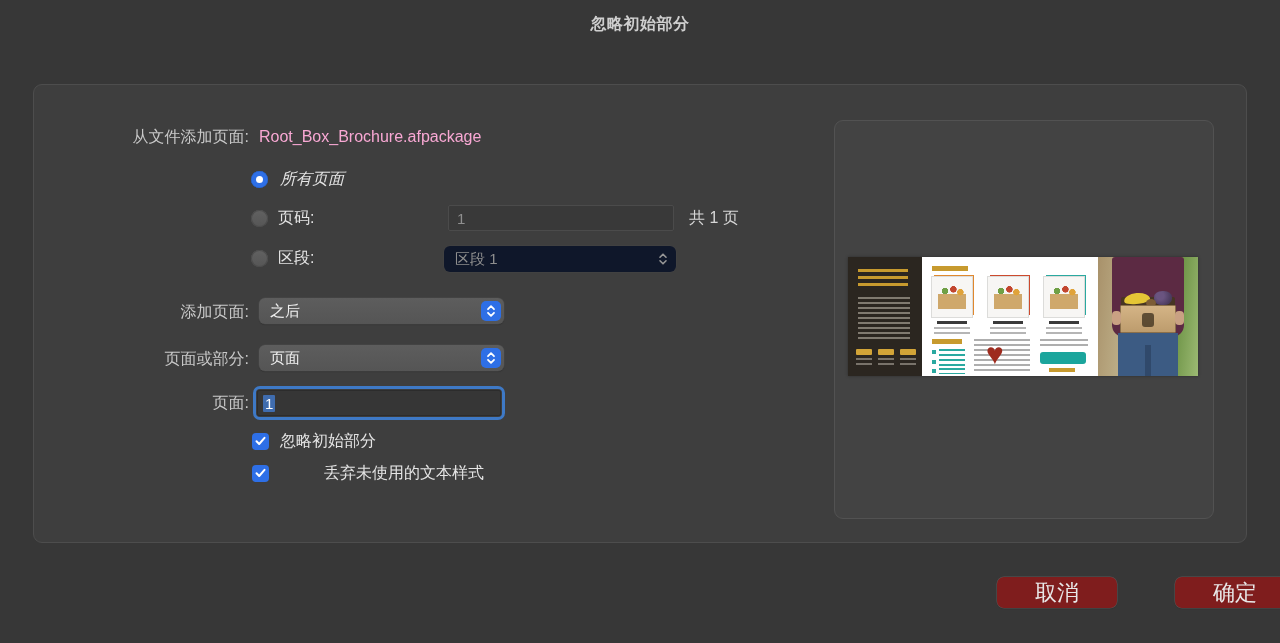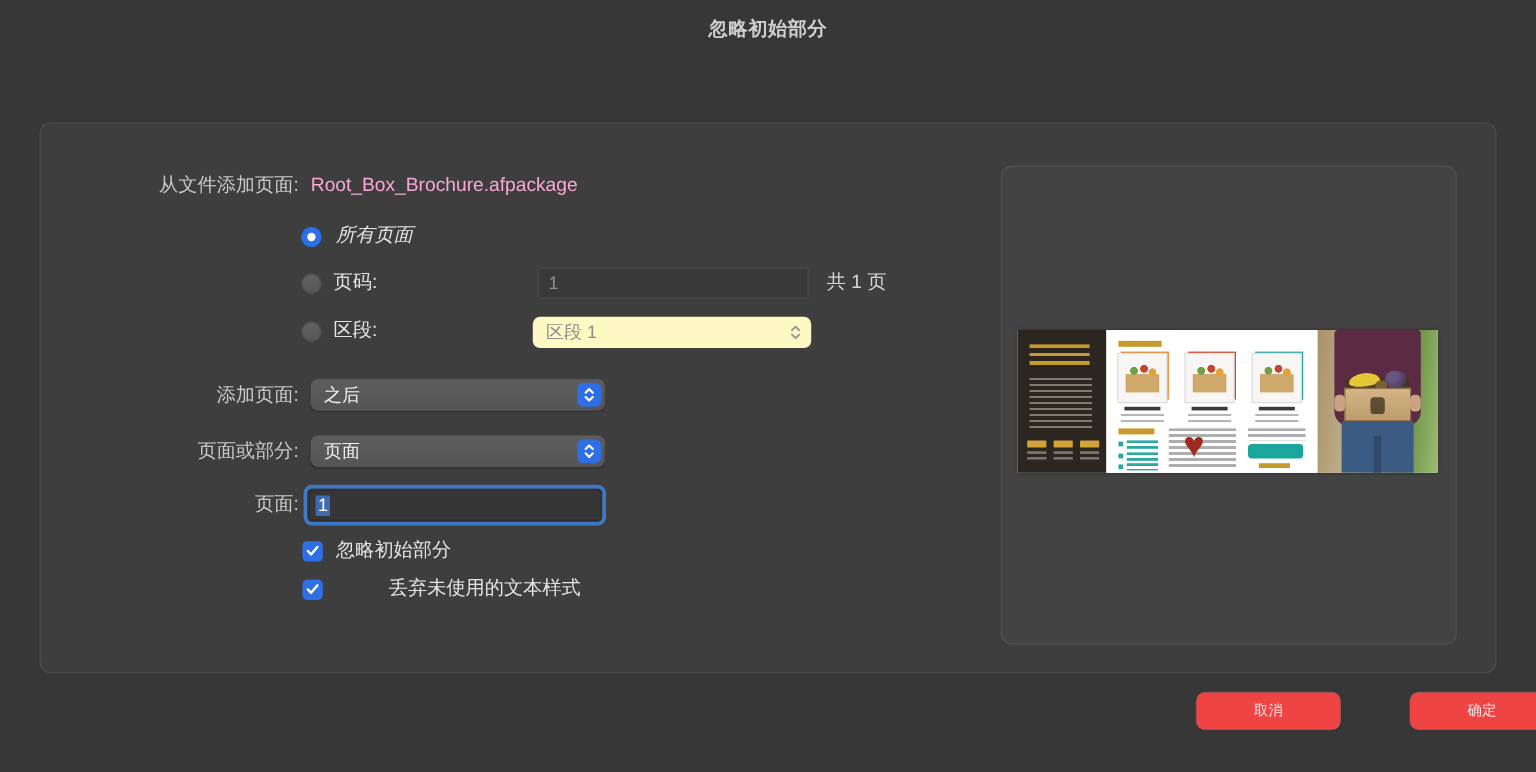--- a/index.html
+++ b/index.html
@@ -6,21 +6,21 @@
   html,body { width:1280px; height:643px; background:#2a2a2a; }
   body { font-family:"Liberation Sans", sans-serif; -webkit-font-smoothing:antialiased; }
 
   .window { position:relative; width:1280px; height:643px; background:#373737; overflow:hidden; }
 
   .titlebar { position:absolute; left:0; top:0; width:100%; height:48px; }
   .title { position:absolute; left:0; right:0; top:14px; text-align:center;
            font-size:16px; font-weight:700; color:#cfcfcf; letter-spacing:.5px; }
 
   .groupbox { position:absolute; left:33px; top:84px; width:1214px; height:459px;
-              background:#3e3e3e; border:1px solid #4d4d4d; border-radius:9px;margin-top:18px; }
+              background:#3e3e3e; border:1px solid #4d4d4d; border-radius:9px; }
 
   .flabel { position:absolute; left:0; width:215px; text-align:right;
             font-size:16px; color:#c9c9c9; line-height:18px; }
   .ctl-label { font-size:16px; color:#e4e4e4; line-height:18px; }
 
   .row { position:absolute; display:flex; align-items:center; }
 
   
   .radio { width:17px; height:17px; border-radius:50%; flex:0 0 17px;
            display:flex; align-items:center; justify-content:center; }
@@ -38,21 +38,21 @@
             font-family:"Liberation Sans", sans-serif; }
   input.tfield:disabled { color:#8f8f8f; -webkit-text-fill-color:#8f8f8f; }
 
   .suffix { position:absolute; font-size:16px; color:#d6d6d6; line-height:26px; }
 
   
   .popup { position:absolute; height:26px; border-radius:6px; display:flex; align-items:center;
            font-size:15px; }
   .popup.enabled { background:linear-gradient(#5d5d5d,#555555); box-shadow:0 0 0 .5px #494949, 0 1px 1px rgba(0,0,0,.25);
                    color:#f0f0f0; }
-  .popup.disabled { background:#fef9c3; box-shadow:0 0 0 .5px #444; color:#8e8e8e; }
+  .popup.disabled { background:#0f172a; box-shadow:0 0 0 .5px #444; color:#8e8e8e; }
   .popup .ptext { padding-left:11px; flex:1 1 auto; white-space:nowrap; }
   .pchev { width:20px; height:20px; border-radius:5px; margin-right:3px;
            display:flex; align-items:center; justify-content:center; flex:0 0 20px; }
   .pchev.blue { background:#2e6fe6; }
   .pchev.gray { background:transparent; }
 
   
   .focusring { position:absolute; border-radius:7px; border:3px solid #3e79c6;
                background:#3c3c3c; padding:1px; }
   .ffield { width:100%; height:100%; background:#363636; border:1px solid #2c2c2c;
@@ -82,22 +82,22 @@
              background:
                radial-gradient(circle at 25% 25%, #6fa045 3px, transparent 3.5px),
                radial-gradient(circle at 55% 18%, #c2452e 3px, transparent 3.5px),
                radial-gradient(circle at 80% 30%, #e0a33a 3px, transparent 3.5px),
                linear-gradient(to bottom, transparent 0 9px, #cfa86b 9px 100%); }
 
   .heart { position:absolute; color:#9e2b1e; font-size:30px; line-height:30px; }
 
   
   .btn { position:absolute; width:120px; height:31px; border-radius:7px;
-         background:#ef4444; box-shadow:0 0 0 .5px #585858, 0 1px 1px rgba(0,0,0,.2);
-         color:#e8e8e8; font-size:12px; display:flex; align-items:center; justify-content:center;
+         background:#7f1d1d; box-shadow:0 0 0 .5px #585858, 0 1px 1px rgba(0,0,0,.2);
+         color:#e8e8e8; font-size:22px; display:flex; align-items:center; justify-content:center;
          font-family:"Liberation Sans", sans-serif; border:none; }
 </style>
 </head>
 <body>
 
 <div class="window">
 
   <div class="titlebar">
     <div class="title">忽略初始部分</div>
   </div>

